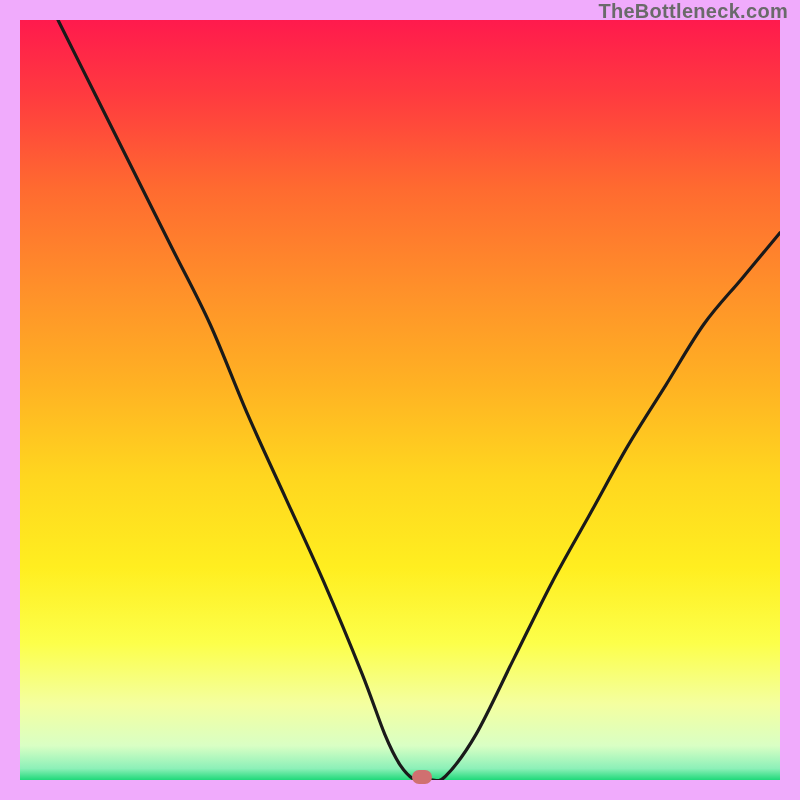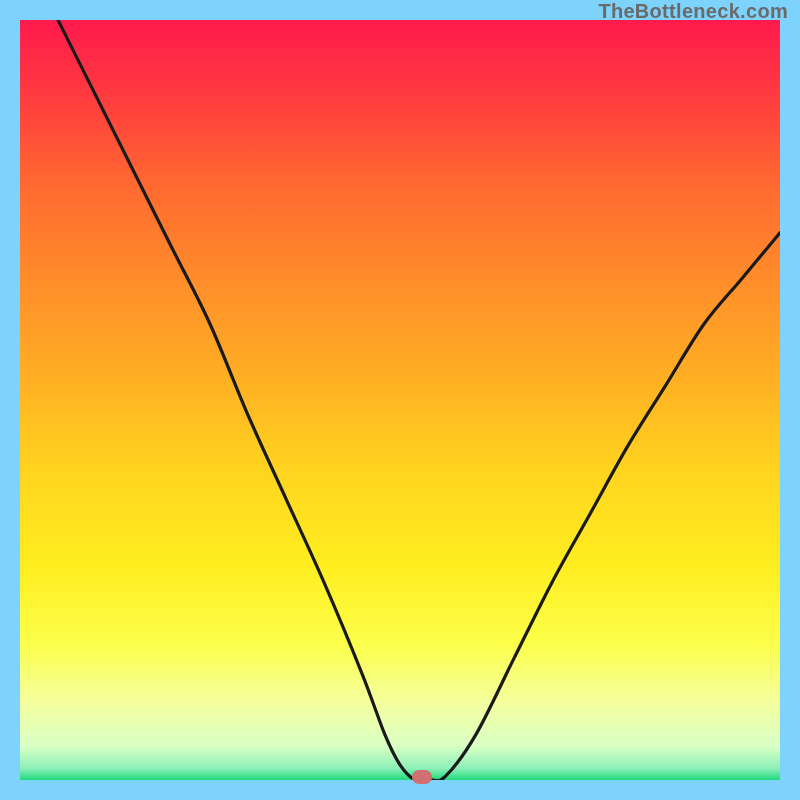--- a/index.html
+++ b/index.html
@@ -7,21 +7,21 @@
     padding: 0;
     width: 800px;
     height: 800px;
     background: #000;
     overflow: hidden;
   }
   .frame {
     position: relative;
     width: 800px;
     height: 800px;
-    background: #7dd3fc;
+    background: #f0abfc;
   }
   .plot-area {
     position: absolute;
     left: 20px;
     top: 20px;
     width: 760px;
     height: 760px;
   }
   .gradient {
     position: absolute;

